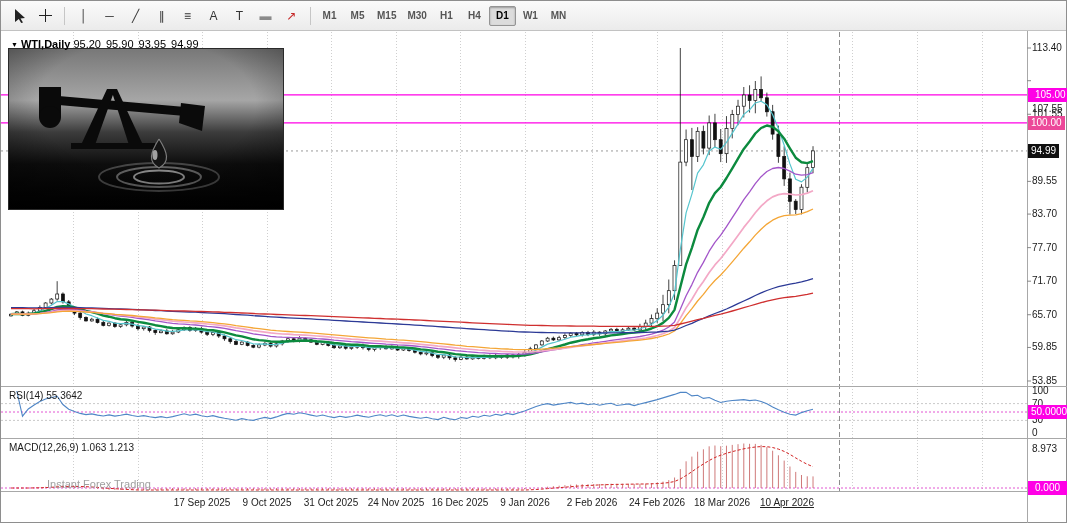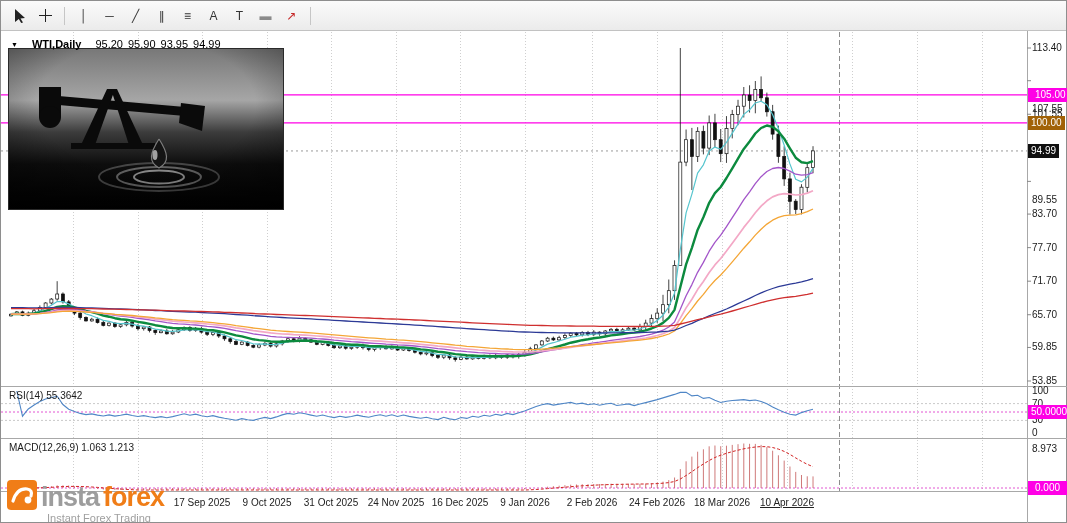--- a/index.html
+++ b/index.html
@@ -15,21 +15,21 @@
     font-size:12px;color:#333;border:1px solid transparent;border-radius:2px;cursor:default}
   .tb-sep{width:1px;height:18px;background:#c6c6c6;margin:0 5px}
   .tf-btn{min-width:27px;height:20px;padding:0 4px;display:flex;align-items:center;justify-content:center;
     font-size:10px;font-weight:bold;color:#555;border:1px solid transparent;border-radius:2px}
   .tf-btn.active{background:#dcdcdc;border:1px solid #949494;color:#000;
     box-shadow:inset 0 1px 2px rgba(0,0,0,.3)}
   
   #chart-svg{position:absolute;left:0;top:0;z-index:1}
   
   .abs{position:absolute;white-space:nowrap;z-index:5;line-height:12px}
-  .symbol-bar{position:absolute;left:10px;top:37px;z-index:6;display:flex;gap:14px;align-items:center;
+  .symbol-bar{position:absolute;left:10px;top:37px;z-index:6;display:flex;gap:3px;align-items:center;
     font-size:11px;color:#000;font-weight:bold}
   .symbol-bar .vals{font-weight:normal;display:flex;gap:5px}
   .tri{font-size:7px;color:#000}
   .ind-label{position:absolute;font-size:10px;color:#1a1a1a;z-index:5}
   
   .photo{position:absolute;left:8px;top:48px;width:274px;height:160px;z-index:4;
     box-shadow:0 0 0 1px #2a2a2a}
   
   .watermark{position:absolute;left:6px;top:479px;z-index:7}
   .wm-row{display:flex;align-items:center;gap:4px}
@@ -58,20 +58,31 @@
         <div class="tool-btn">│</div>
         <div class="tool-btn">─</div>
         <div class="tool-btn">╱</div>
         <div class="tool-btn">∥</div>
         <div class="tool-btn">≡</div>
         <div class="tool-btn">A</div>
         <div class="tool-btn">T</div>
         <div class="tool-btn" style="color: rgb(138, 138, 138);">▬</div>
         <div class="tool-btn" style="color: rgb(198, 40, 40);">↗</div>
         <div class="tb-sep"></div>
+      </div>
+    <div class="tframes" id="timeframes">
+        <div class="tf-btn">M1</div>
+        <div class="tf-btn">M5</div>
+        <div class="tf-btn">M15</div>
+        <div class="tf-btn">M30</div>
+        <div class="tf-btn">H1</div>
+        <div class="tf-btn">H4</div>
+        <div class="tf-btn active">D1</div>
+        <div class="tf-btn">W1</div>
+        <div class="tf-btn">MN</div>
       </div>
   </div>
 
   <svg id="chart-svg" width="1067" height="523">
       <line x1="72.5" y1="31" x2="72.5" y2="490" stroke="#cfcfcf" stroke-dasharray="1 2"></line>
       <line x1="137.5" y1="31" x2="137.5" y2="490" stroke="#cfcfcf" stroke-dasharray="1 2"></line>
       <line x1="201.5" y1="31" x2="201.5" y2="490" stroke="#cfcfcf" stroke-dasharray="1 2"></line>
       <line x1="266.5" y1="31" x2="266.5" y2="490" stroke="#cfcfcf" stroke-dasharray="1 2"></line>
       <line x1="330.5" y1="31" x2="330.5" y2="490" stroke="#cfcfcf" stroke-dasharray="1 2"></line>
       <line x1="395.5" y1="31" x2="395.5" y2="490" stroke="#cfcfcf" stroke-dasharray="1 2"></line>
@@ -576,46 +587,35 @@
       <ellipse cx="150" cy="128" rx="60" ry="14" fill="none" stroke="#454545" stroke-width="2"></ellipse>
       <ellipse cx="150" cy="128" rx="42" ry="10" fill="none" stroke="#616161" stroke-width="2"></ellipse>
       <ellipse cx="150" cy="128" rx="25" ry="6.5" fill="none" stroke="#8a8a8a" stroke-width="2"></ellipse>
       <path d="M150 90 C141 104 139 113 150 119 C161 113 159 104 150 90" fill="#141414" stroke="#7d7d7d" stroke-width="1.2"></path>
       <ellipse cx="146" cy="106" rx="2.5" ry="5" fill="#cfcfcf" opacity="0.75"></ellipse>
       <rect width="274" height="160" fill="url(#vig)"></rect>
     </svg>
   </div>
 
   <div class="watermark">
-    <div class="wm-row">
-      <span>
-        <svg width="30" height="30" viewBox="0 0 30 30">
-          <rect width="30" height="30" rx="4" fill="#f07d17"></rect>
-          <path d="M6 21 Q10 8 20 9 Q26 10 24 16" fill="none" stroke="#fff" stroke-width="3.2" stroke-linecap="round"></path>
-          <circle cx="21" cy="20" r="3.4" fill="#fff"></circle>
-        </svg>
-      </span>
-      <span class="wm-insta">insta</span>
-        <span class="wm-forex">forex</span>
-    </div>
     <div class="wm-tag">Instant Forex Trading</div>
   </div>
 
 <div class="abs" style="left: 1031px; top: 41px; font-size: 10px; color: rgb(26, 26, 26);">113.40</div>
     <div class="abs" style="left: 1031px; top: 73.7126px; font-size: 10px; color: rgb(26, 26, 26); margin-top: 28px;">107.55</div>
     <div class="abs" style="left: 1031px; top: 107.264px; font-size: 10px; color: rgb(26, 26, 26);">101.55</div>
-    <div class="abs" style="left: 1031px; top: 174.367px; font-size: 10px; color: rgb(26, 26, 26); margin-top: 19px;">89.55</div>
+    <div class="abs" style="left: 1031px; top: 174.367px; font-size: 10px; color: rgb(26, 26, 26);">89.55</div>
     <div class="abs" style="left: 1031px; top: 207.079px; font-size: 10px; color: rgb(26, 26, 26);">83.70</div>
     <div class="abs" style="left: 1031px; top: 240.631px; font-size: 10px; color: rgb(26, 26, 26);">77.70</div>
     <div class="abs" style="left: 1031px; top: 274.182px; font-size: 10px; color: rgb(26, 26, 26);">71.70</div>
     <div class="abs" style="left: 1031px; top: 307.734px; font-size: 10px; color: rgb(26, 26, 26);">65.70</div>
     <div class="abs" style="left: 1031px; top: 340.446px; font-size: 10px; color: rgb(26, 26, 26);">59.85</div>
     <div class="abs" style="left: 1031px; top: 373.998px; font-size: 10px; color: rgb(26, 26, 26);">53.85</div>
     <div class="abs" style="left: 1027px; top: 86.972px; font-size: 10px; color: rgb(255, 255, 255); background: rgb(255, 0, 230); padding: 1px 7px;">105.00</div>
-    <div class="abs" style="left: 1027px; top: 114.931px; font-size: 10px; color: rgb(255, 255, 255); background: #a16207; padding: 1px 3px;">100.00</div>
+    <div class="abs" style="left: 1027px; top: 114.931px; font-size: 10px; color: rgb(255, 255, 255); background: #ec4899; padding: 1px 3px;">100.00</div>
     <div class="abs" style="left: 1027px; top: 142.947px; font-size: 10px; color: rgb(255, 255, 255); background: rgb(16, 16, 16); padding: 1px 3px;">94.99</div>
     <div class="abs" style="left: 1031px; top: 384px; font-size: 10px; color: rgb(26, 26, 26);">100</div>
     <div class="abs" style="left: 1031px; top: 396.6px; font-size: 10px; color: rgb(26, 26, 26);">70</div>
     <div class="abs" style="left: 1031px; top: 413.4px; font-size: 10px; color: rgb(26, 26, 26);">30</div>
     <div class="abs" style="left: 1031px; top: 426px; font-size: 10px; color: rgb(26, 26, 26);">0</div>
     <div class="abs" style="left: 1027px; top: 404px; font-size: 10px; color: rgb(255, 255, 255); background: rgb(255, 0, 230); padding: 1px 3px;">50.0000</div>
     <div class="abs" style="left: 1031px; top: 441.994px; font-size: 10px; color: rgb(26, 26, 26);">8.973</div>
     <div class="abs" style="left: 1027px; top: 480px; font-size: 10px; color: rgb(255, 255, 255); background: rgb(255, 0, 230); padding: 1px 7px;">0.000</div>
     <div class="abs" style="left: 201px; top: 496px; transform: translateX(-50%); font-size: 10px; color: rgb(34, 34, 34);">17 Sep 2025</div>
     <div class="abs" style="left: 266px; top: 496px; transform: translateX(-50%); font-size: 10px; color: rgb(34, 34, 34);">9 Oct 2025</div>

